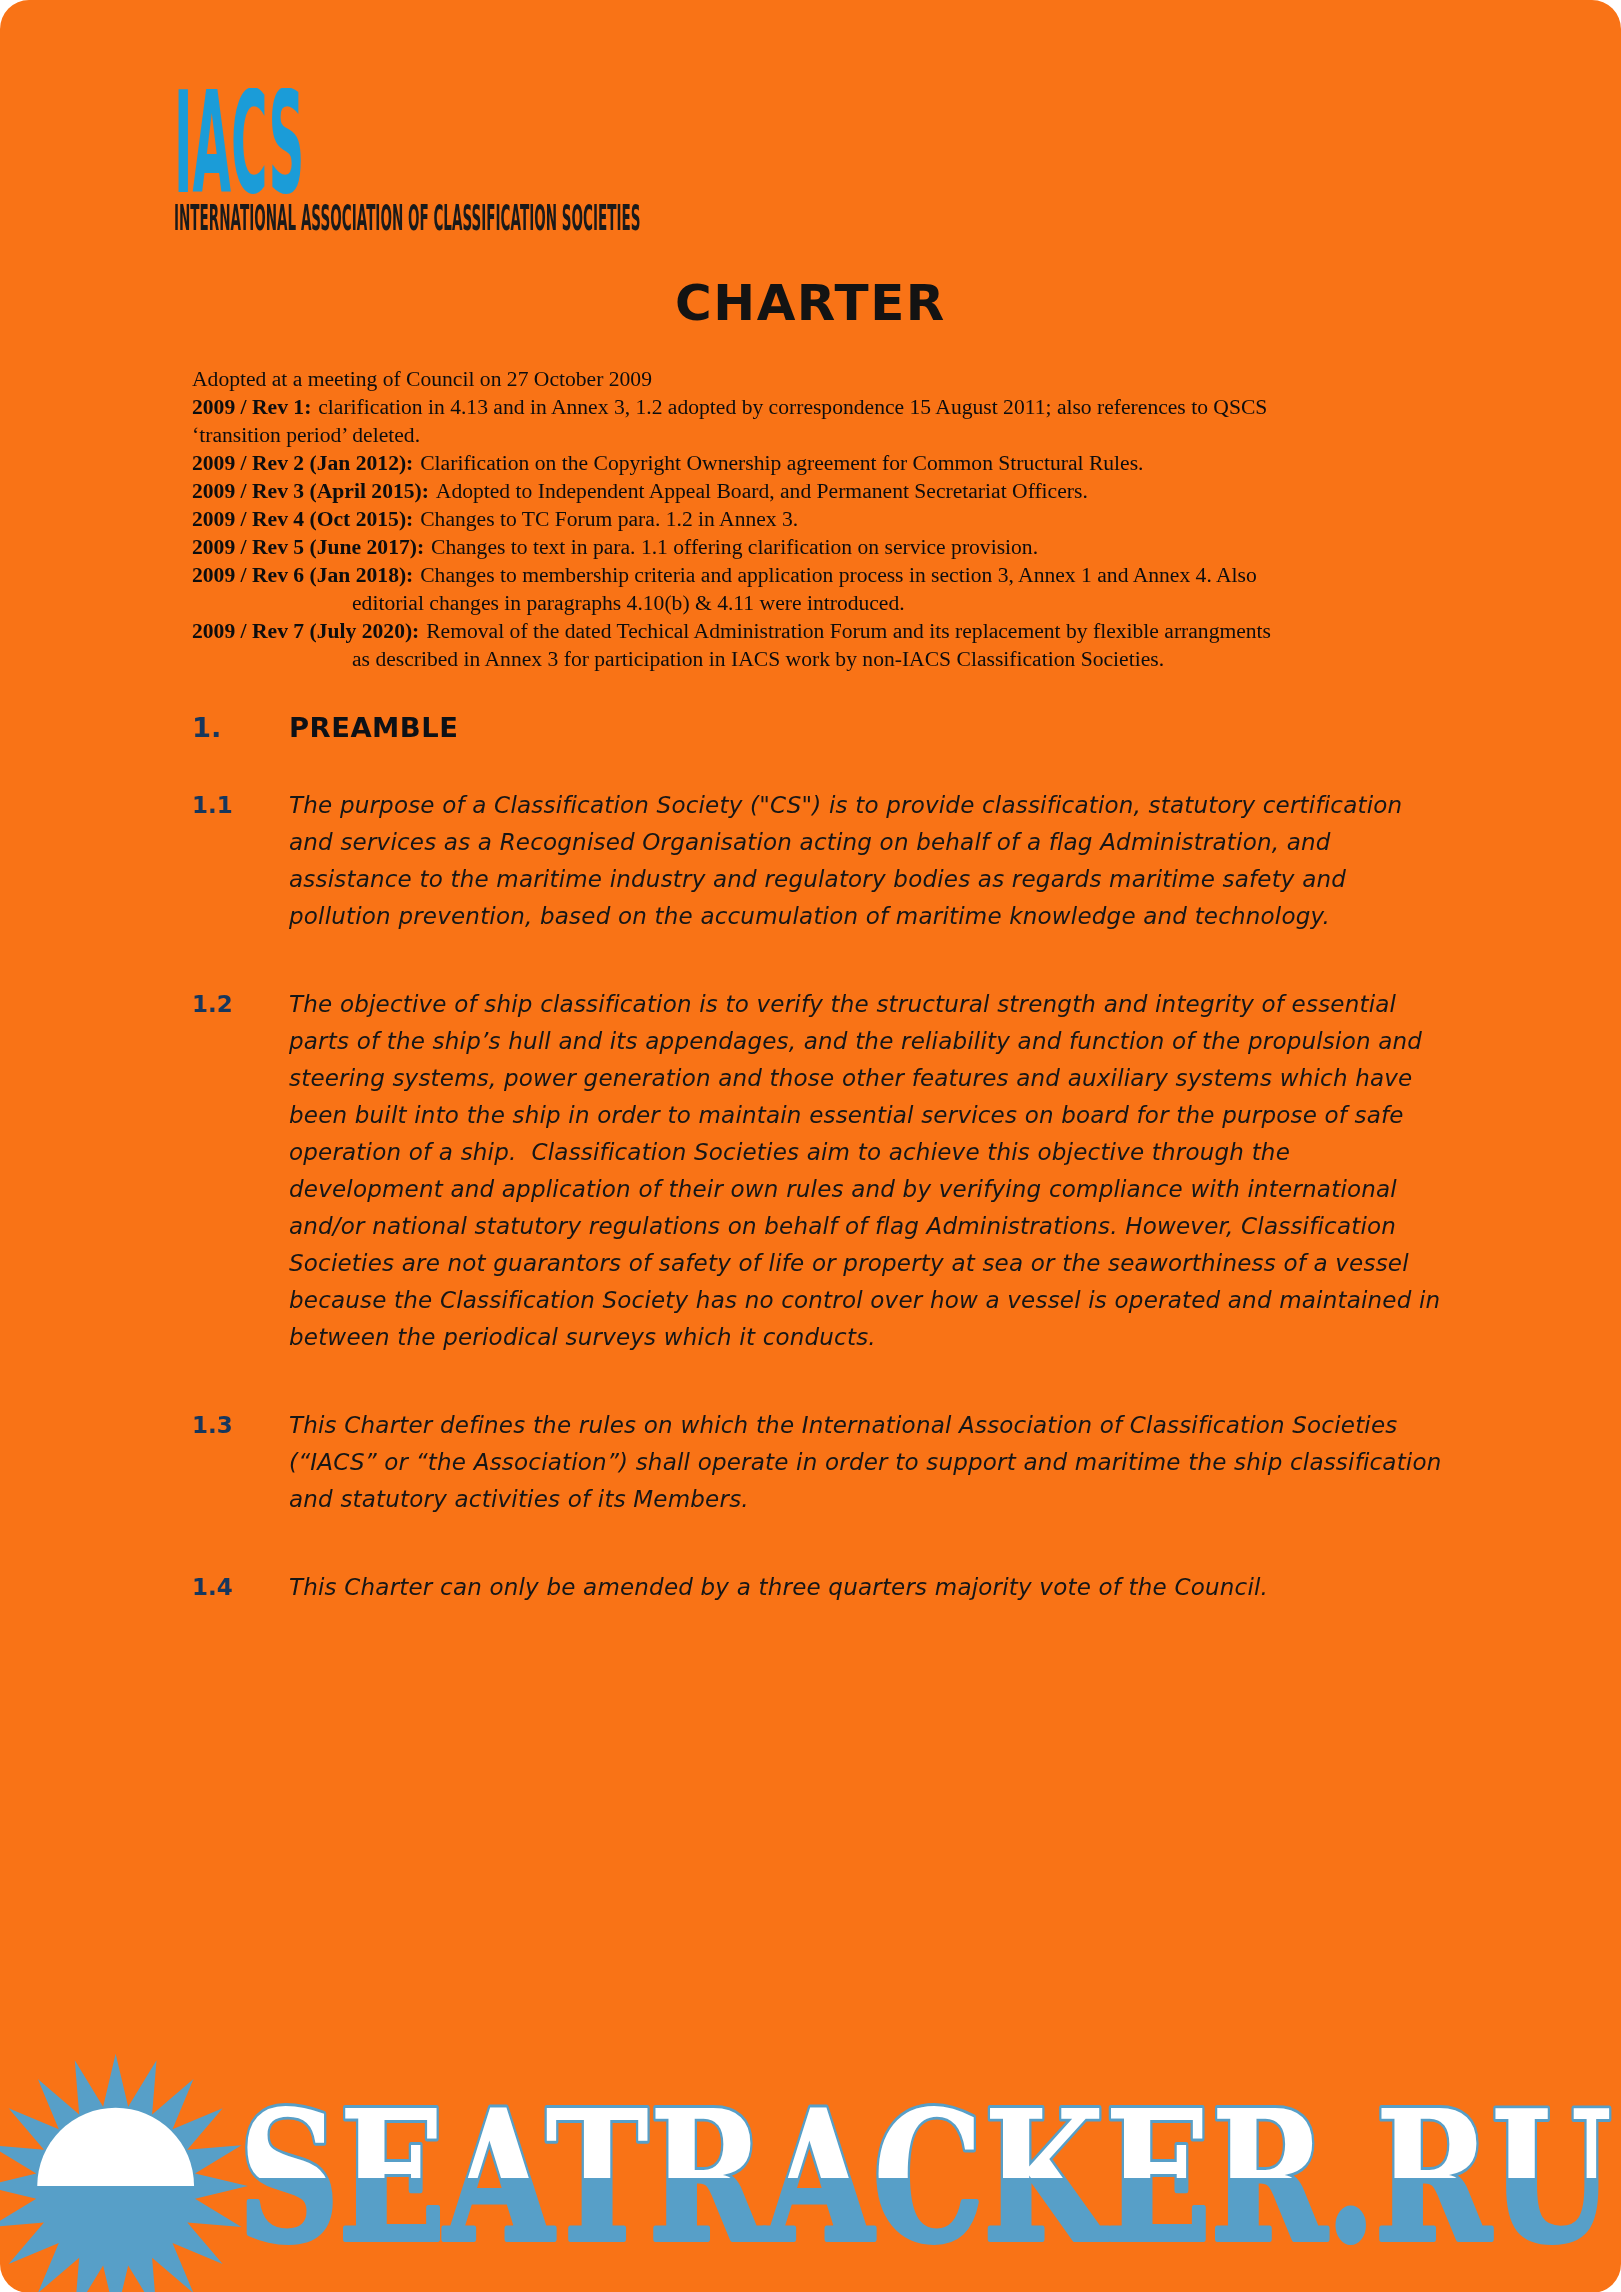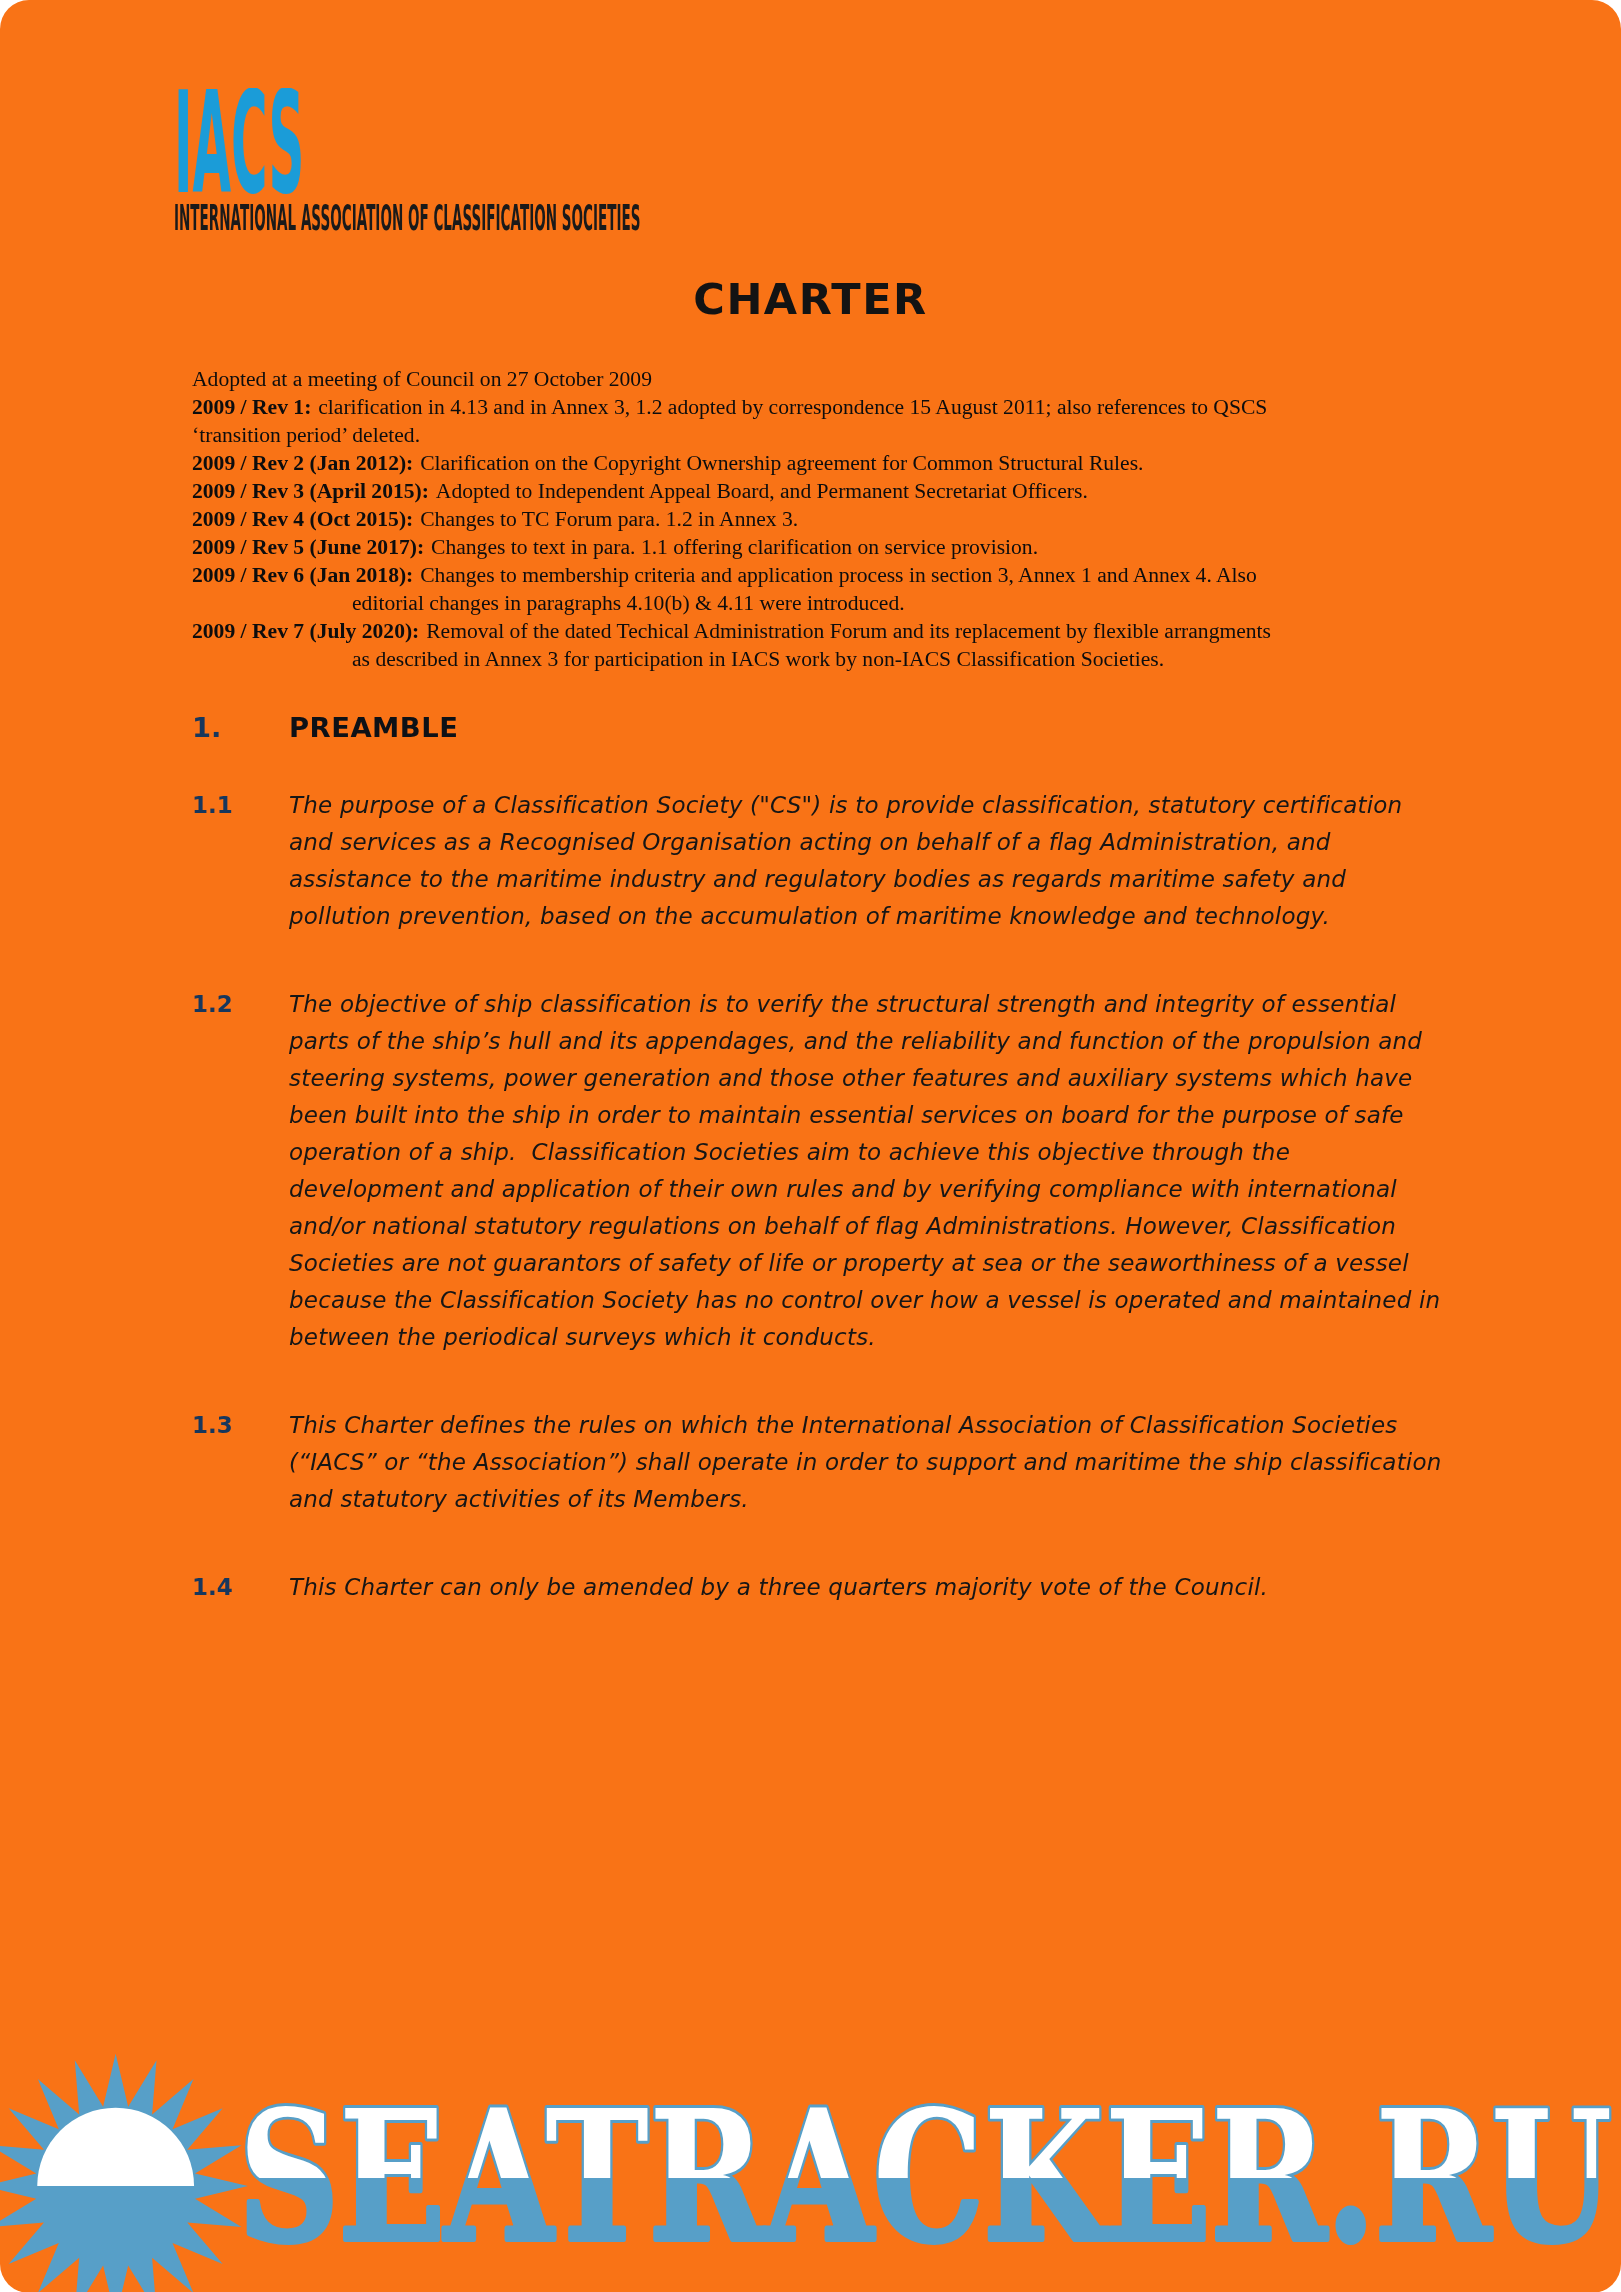--- a/index.html
+++ b/index.html
@@ -8,21 +8,21 @@
     background:#f97316; overflow:hidden;
     font-family:"DejaVu Sans", sans-serif; color:#151515;border-radius:29px;
   }
 
   
   .logo-svg { position:absolute; left:174px; top:88px; }
 
   
   .doc-title {
     position:absolute; top:274px; left:0; width:100%;
-    text-align:center; font-size:43px; font-weight:bold;
+    text-align:center; font-size:50px; font-weight:bold;
     letter-spacing:1.5px; color:#131313;
   }
 
   
   .revisions {
     position:absolute; left:192px; top:365px; width:1348px;
     font-family:"Liberation Serif", serif; 
     font-size:21.6px; line-height:28px; color:#0d0d0d;
   }
   .rev-entry { }

